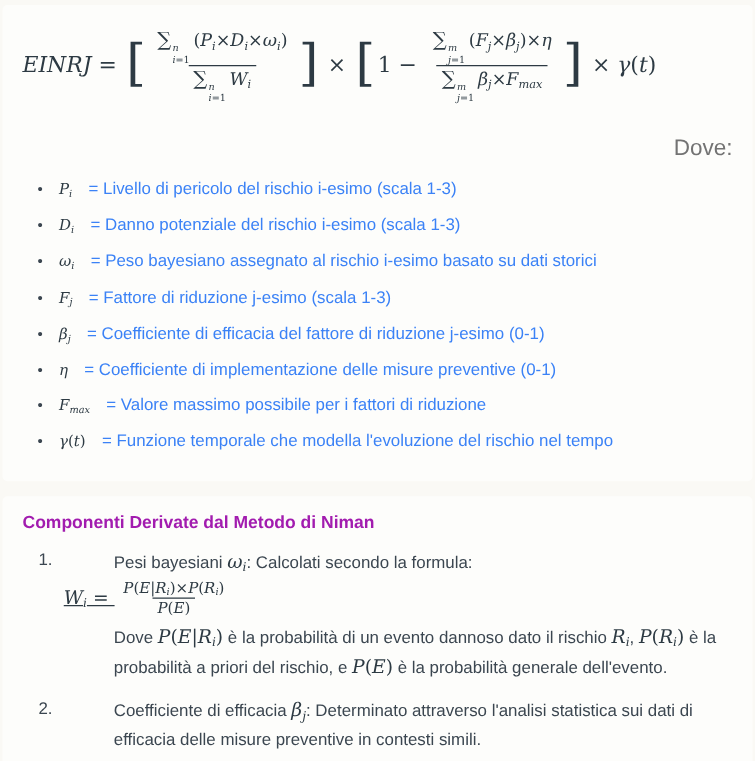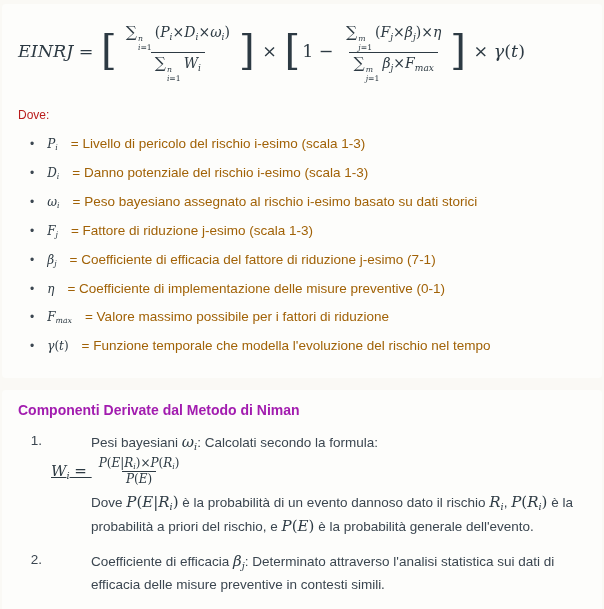--- a/index.html
+++ b/index.html
@@ -44,29 +44,29 @@
   .mnum{padding:0 4px;}
   .mden{border-top:1px solid #2d3a43;padding:0 4px;}
 
   
   .main-formula{
     font-size:17.5px;
     padding:10px 0 8px 0;
     min-height:44px;
     display:block;
   }
-  .dove{font-size:12px;margin:16px 0 2px;color:#b91c1c;}
+  .dove{font-size:18px;margin:16px 0 2px;color:#737373;text-align:right;}
   .bullets{list-style:none;margin:14px 0 2px;padding:0 0 0 12px;}
   .bullets li{
     display:flex;align-items:baseline;gap:13px;
     margin-bottom:13px;font-size:13.5px;
   }
   .bullet-dot{font-size:12px;color:#3b4650;flex:0 0 auto;}
   .b-math{font-size:12px;flex:0 0 auto;}
-  .b-text{color:#a16207;}
+  .b-text{color:#3b82f6;}
 
   .derived-heading{
     font-size:14px;font-weight:700;color:#a21caf;
     margin:0 0 12px 0;
   }
   .ditems{margin:0;padding:0 0 0 6px;}
   .ditem{display:flex;gap:9px;margin-bottom:11px;font-size:13.5px;line-height:1.62;}
   .dnum{min-width:18px;text-align:right;flex:0 0 auto;color:#3b4650;}
   .dlines{flex:1;}
   .dline{display:block;margin-left:40px;}
@@ -118,21 +118,21 @@
           <span class="b-text">= Peso bayesiano assegnato al rischio i-esimo basato su dati storici</span>
         </li>
         <li>
           <span class="bullet-dot">•</span>
           <span class="math b-math"><span class="mi">F</span><span class="msub"><span class="mi">j</span></span></span>
           <span class="b-text">= Fattore di riduzione j-esimo (scala 1-3)</span>
         </li>
         <li>
           <span class="bullet-dot">•</span>
           <span class="math b-math"><span class="mi">β</span><span class="msub"><span class="mi">j</span></span></span>
-          <span class="b-text">= Coefficiente di efficacia del fattore di riduzione j-esimo (7-1)</span>
+          <span class="b-text">= Coefficiente di efficacia del fattore di riduzione j-esimo (0-1)</span>
         </li>
         <li>
           <span class="bullet-dot">•</span>
           <span class="math b-math"><span class="mi">η</span></span>
           <span class="b-text">= Coefficiente di implementazione delle misure preventive (0-1)</span>
         </li>
         <li>
           <span class="bullet-dot">•</span>
           <span class="math b-math"><span class="mi">F</span><span class="msub"><span class="mi">max</span></span></span>
           <span class="b-text">= Valore massimo possibile per i fattori di riduzione</span>

